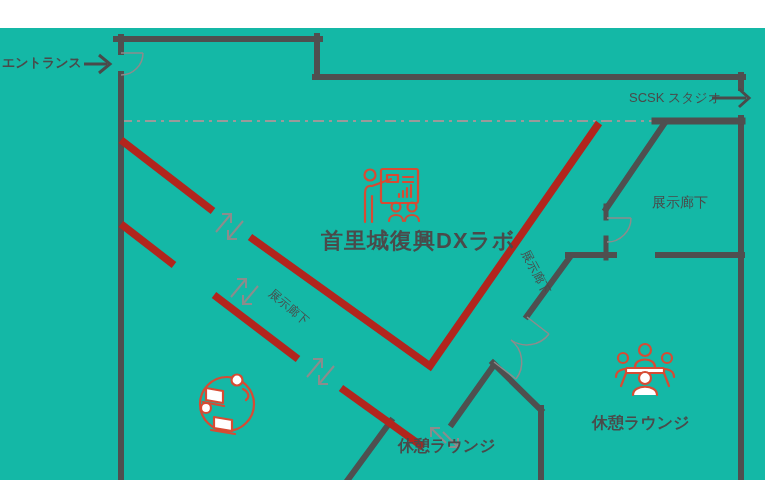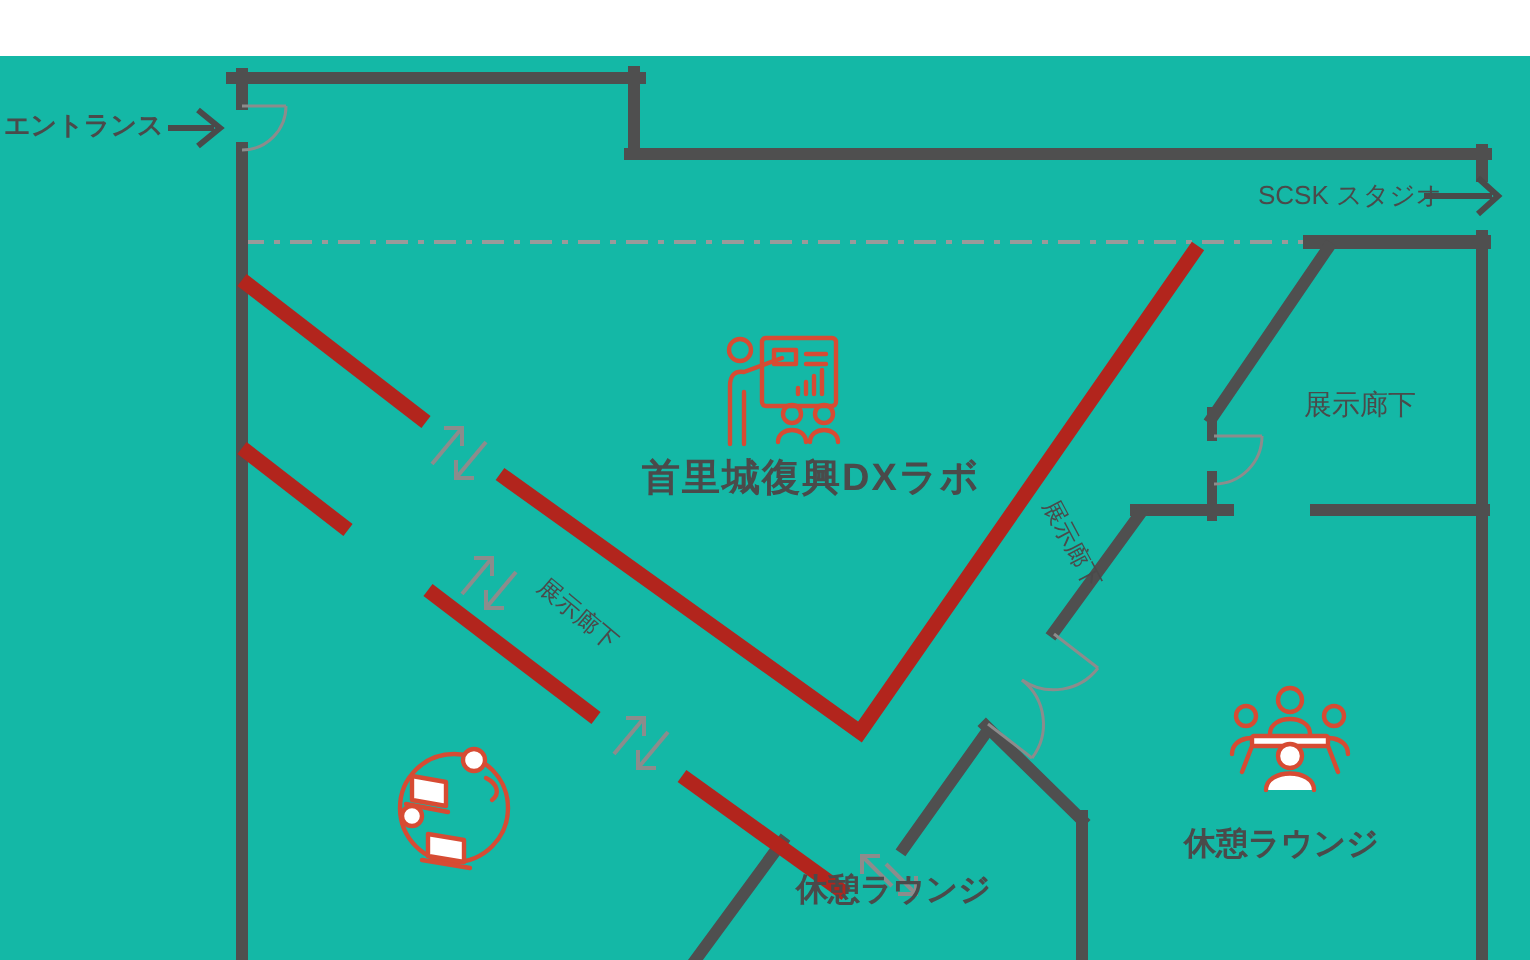--- a/index.html
+++ b/index.html
@@ -8,21 +8,21 @@
     font-family:"Liberation Sans", sans-serif;
     margin-top:28px;
   }
   .plan{position:absolute;left:0;top:0;}
   .label{
     position:absolute;color:#4a4a4a;font-weight:600;white-space:nowrap;
     font-family:"Liberation Sans", sans-serif;line-height:1;
   }
   .lbl-entrance{left:2px;top:28px;font-size:13px;font-weight:700;}
   .lbl-scsk{left:629px;top:63px;font-size:13px;font-weight:500;}
-  .lbl-dxlab{left:321px;top:202px;font-size:19px;letter-spacing:1px;}
+  .lbl-dxlab{left:321px;top:202px;font-size:22px;letter-spacing:1px;}
   .lbl-studio{left:652px;top:167px;font-size:14px;font-weight:500;}
   .lbl-corridor1{left:289px;top:279px;font-size:12px;font-weight:500;
     transform:translate(-50%,-50%) rotate(40deg);}
   .lbl-corridor2{left:536px;top:244px;font-size:12px;font-weight:500;
     transform:translate(-50%,-50%) rotate(62deg);}
   .lbl-workation{left:147px;top:416px;font-size:15px;}
   .lbl-rest{left:398px;top:410px;font-size:16px;}
   .lbl-cocreation{left:592px;top:387px;font-size:16px;}
 </style>
 </head>

